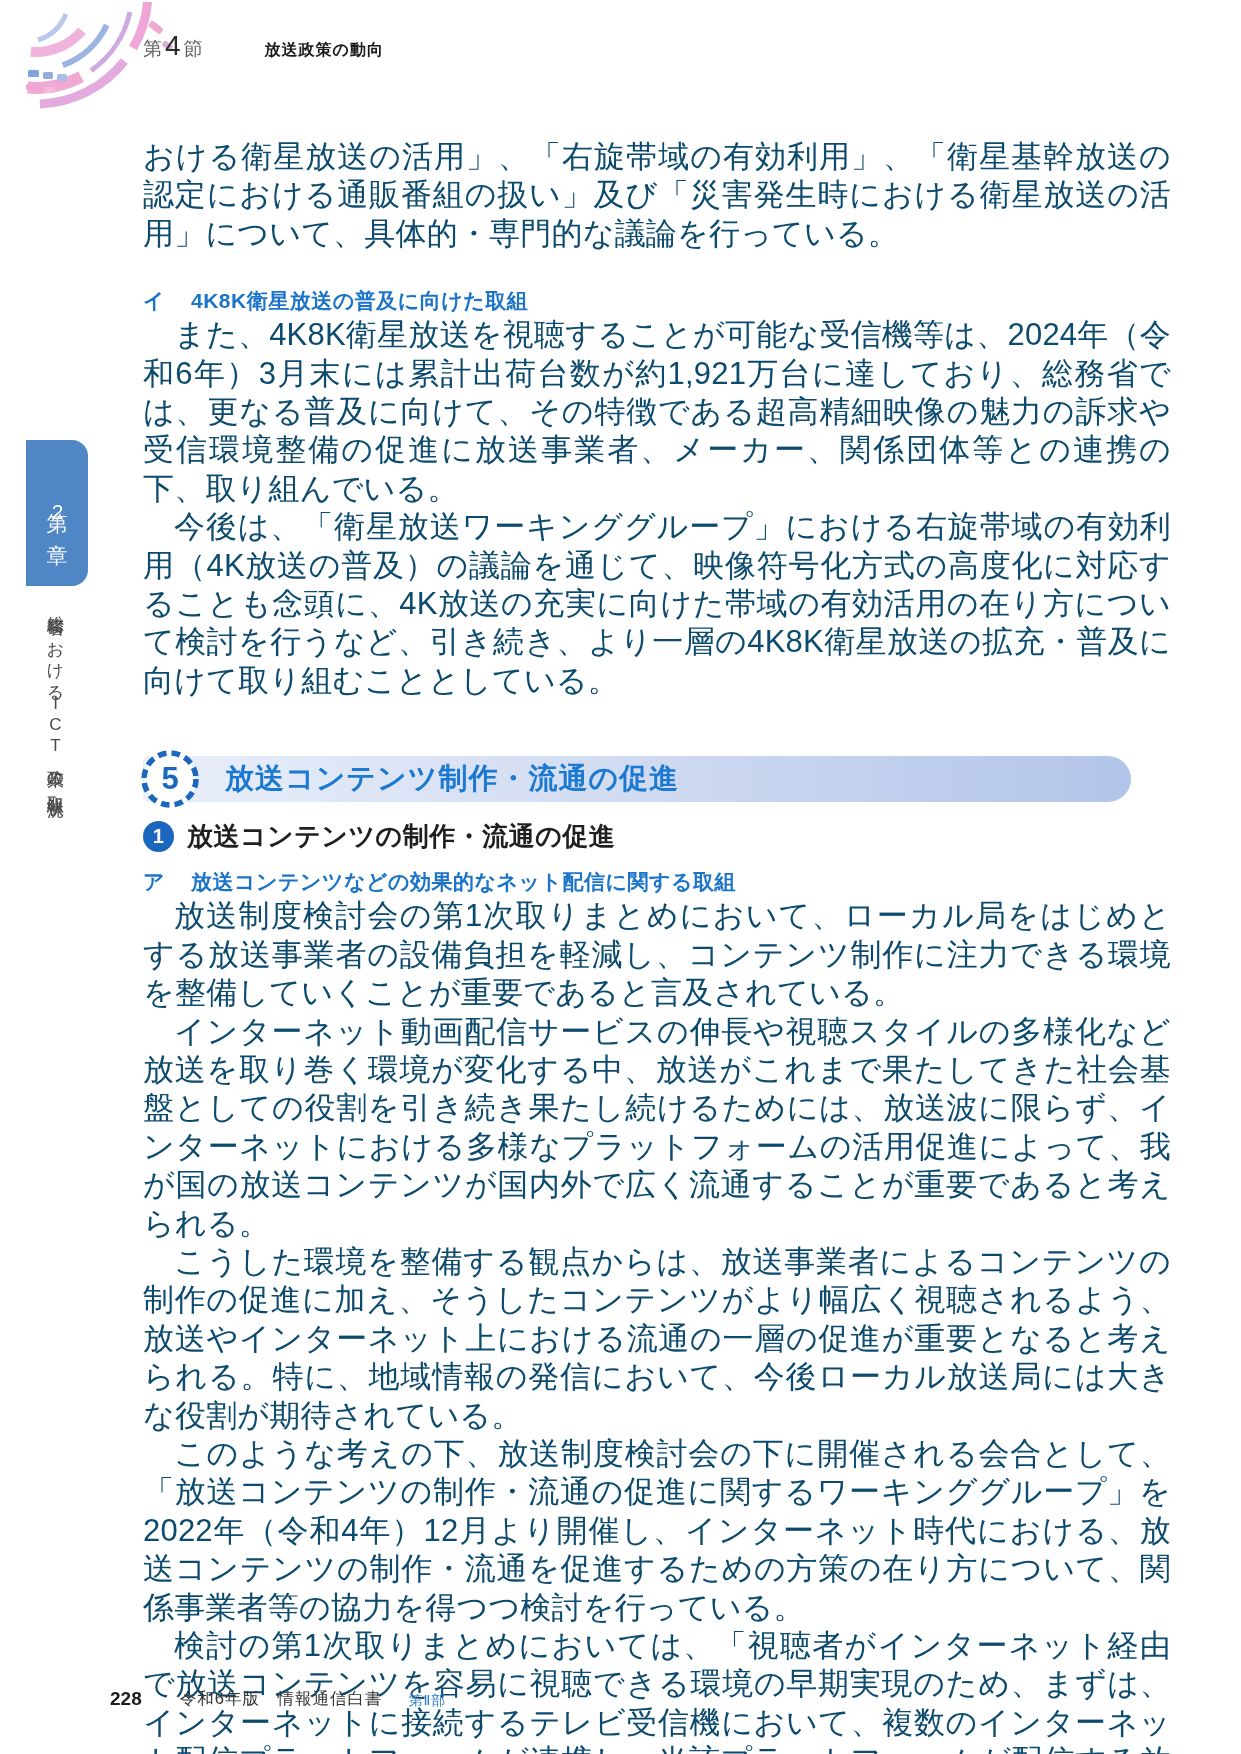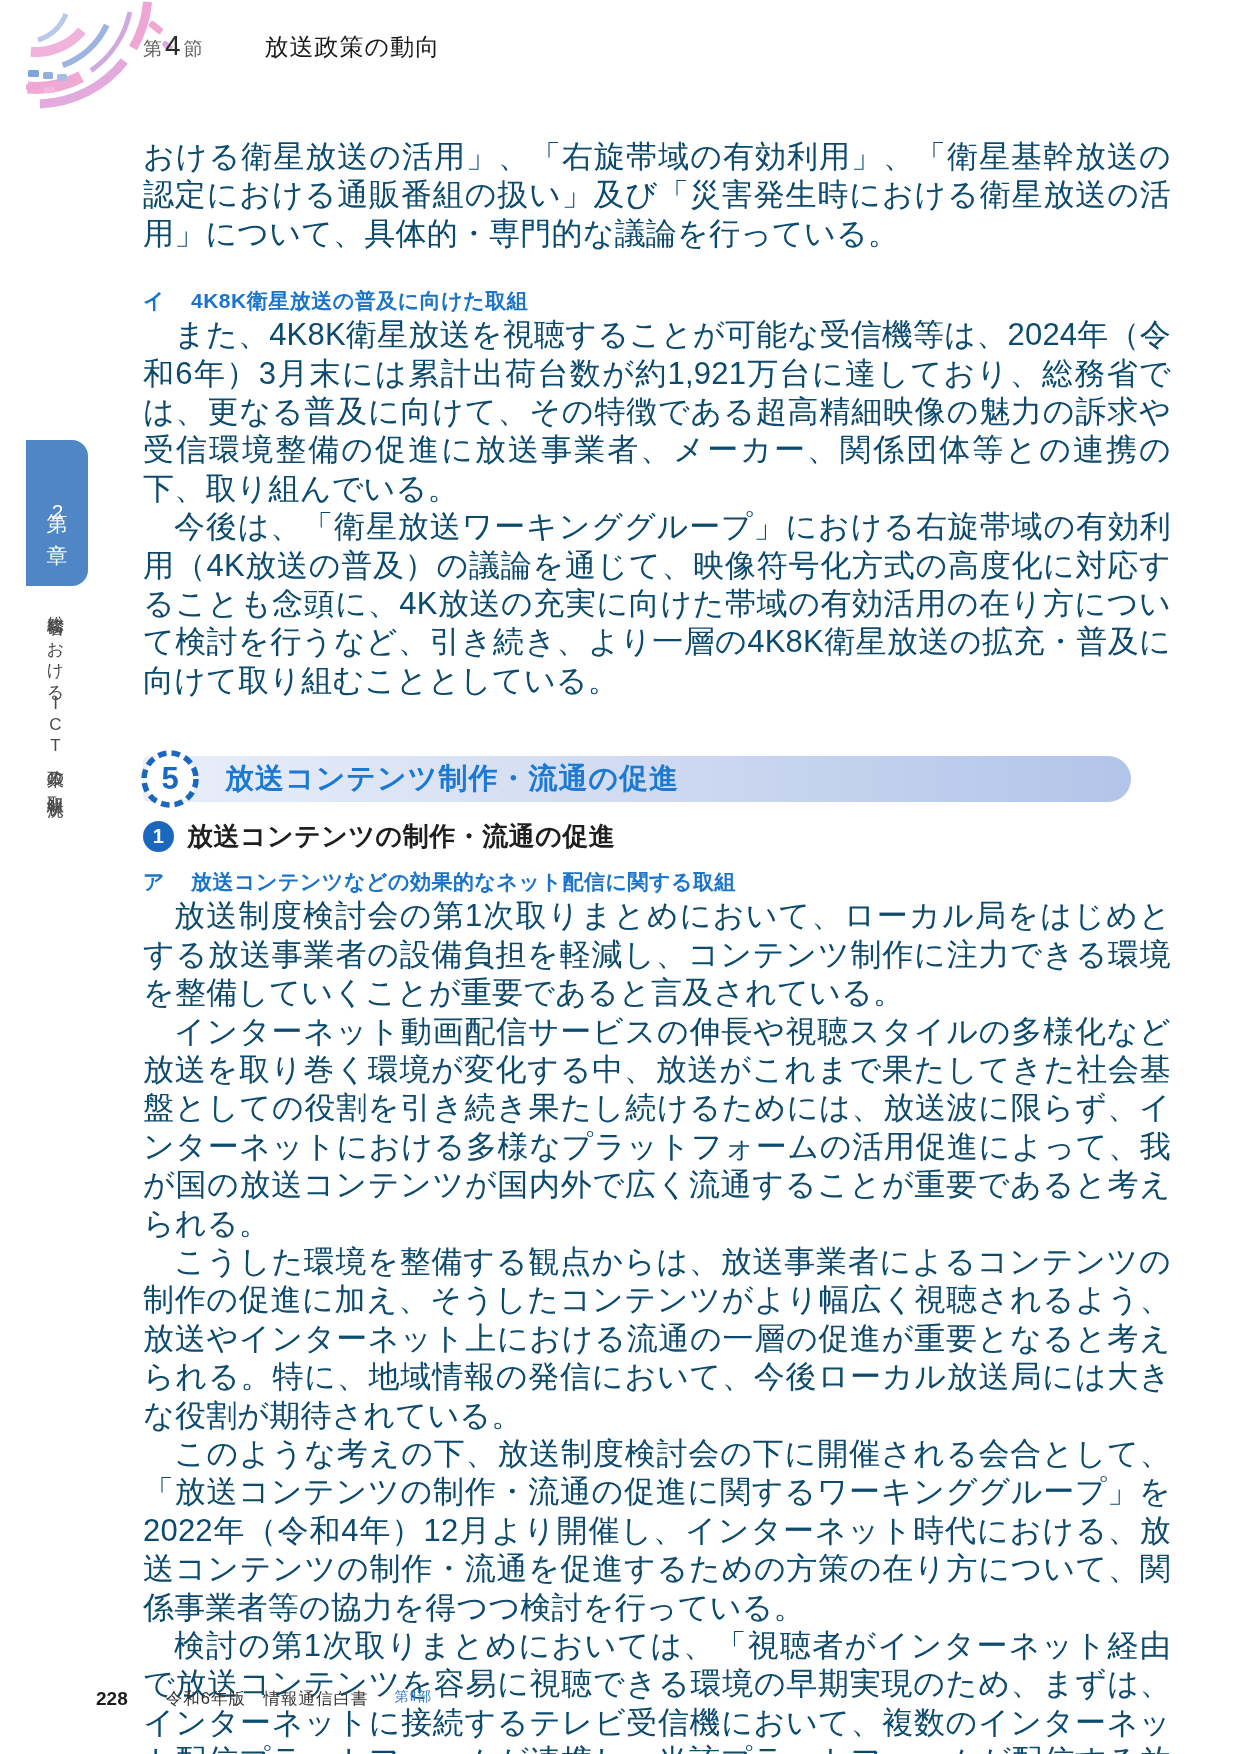--- a/index.html
+++ b/index.html
@@ -6,21 +6,21 @@
   .page{
     position:relative;width:1189px;height:1754px;margin:0 auto;background:#ffffff;
     font-family:"Liberation Sans","DejaVu Sans",sans-serif;overflow:hidden;color:#1a1a1a;
   }
   
   .corner-art{position:absolute;left:0;top:0;}
   .page-header{position:absolute;left:117px;top:30px;display:flex;align-items:baseline;}
   .sec-label{white-space:nowrap;}
   .sec-affix{font-size:19px;color:#5f5f5f;}
   .sec-num{font-size:28px;color:#2b2b2b;margin:0 3px;}
-  .sec-title{font-size:24px;font-weight:normal;color:#1a1a1a;margin:0 0 0 62px;letter-spacing:1px;}
+  .sec-title{font-size:16px;font-weight:bold;color:#1a1a1a;margin:0 0 0 62px;letter-spacing:1px;}
   
   .chapter-tab{
     position:absolute;left:0;top:440px;width:62px;height:146px;background:#4e86c6;
     border-radius:0 16px 16px 0;display:flex;align-items:center;justify-content:center;
   }
   .chapter-tab-text{writing-mode:vertical-rl;text-orientation:upright;color:#ffffff;font-size:21px;letter-spacing:4px;font-weight:500;}
   .chapter-caption{
     position:absolute;left:21px;top:602px;writing-mode:vertical-rl;text-orientation:upright;
     color:#4a4a4a;font-size:17px;letter-spacing:2px;line-height:1;
   }
@@ -50,21 +50,21 @@
     color:#1a67bd;font-size:31px;font-weight:bold;
   }
   .banner-title{margin-left:82px;color:#1b79d2;font-size:29px;font-weight:bold;letter-spacing:1px;}
   
   h2.sub1{display:flex;align-items:center;margin:17px 0 0 0;font-size:26px;font-weight:bold;color:#1f1f1f;line-height:34px;letter-spacing:0.5px;}
   .badge1{
     flex:0 0 auto;width:31px;height:31px;border-radius:50%;background:#1a67bd;color:#ffffff;
     display:flex;align-items:center;justify-content:center;font-size:20px;font-weight:bold;margin-right:13px;
   }
   
-  .page-footer{position:absolute;left:70px;top:1688px;display:flex;align-items:flex-start;}
+  .page-footer{position:absolute;left:84px;top:1688px;display:flex;align-items:flex-end;}
   .footer-pagenum{font-size:19px;font-weight:bold;color:#1c1c1c;}
   .footer-edition{font-size:16.5px;color:#333333;margin-left:38px;letter-spacing:1px;}
   .footer-part{font-size:14px;color:#2e7ad0;margin-left:26px;letter-spacing:1px;}
 </style>
 </head>
 <body>
 
 <div class="page">
 
   <svg class="corner-art" width="170" height="118" viewBox="0 0 170 118">

